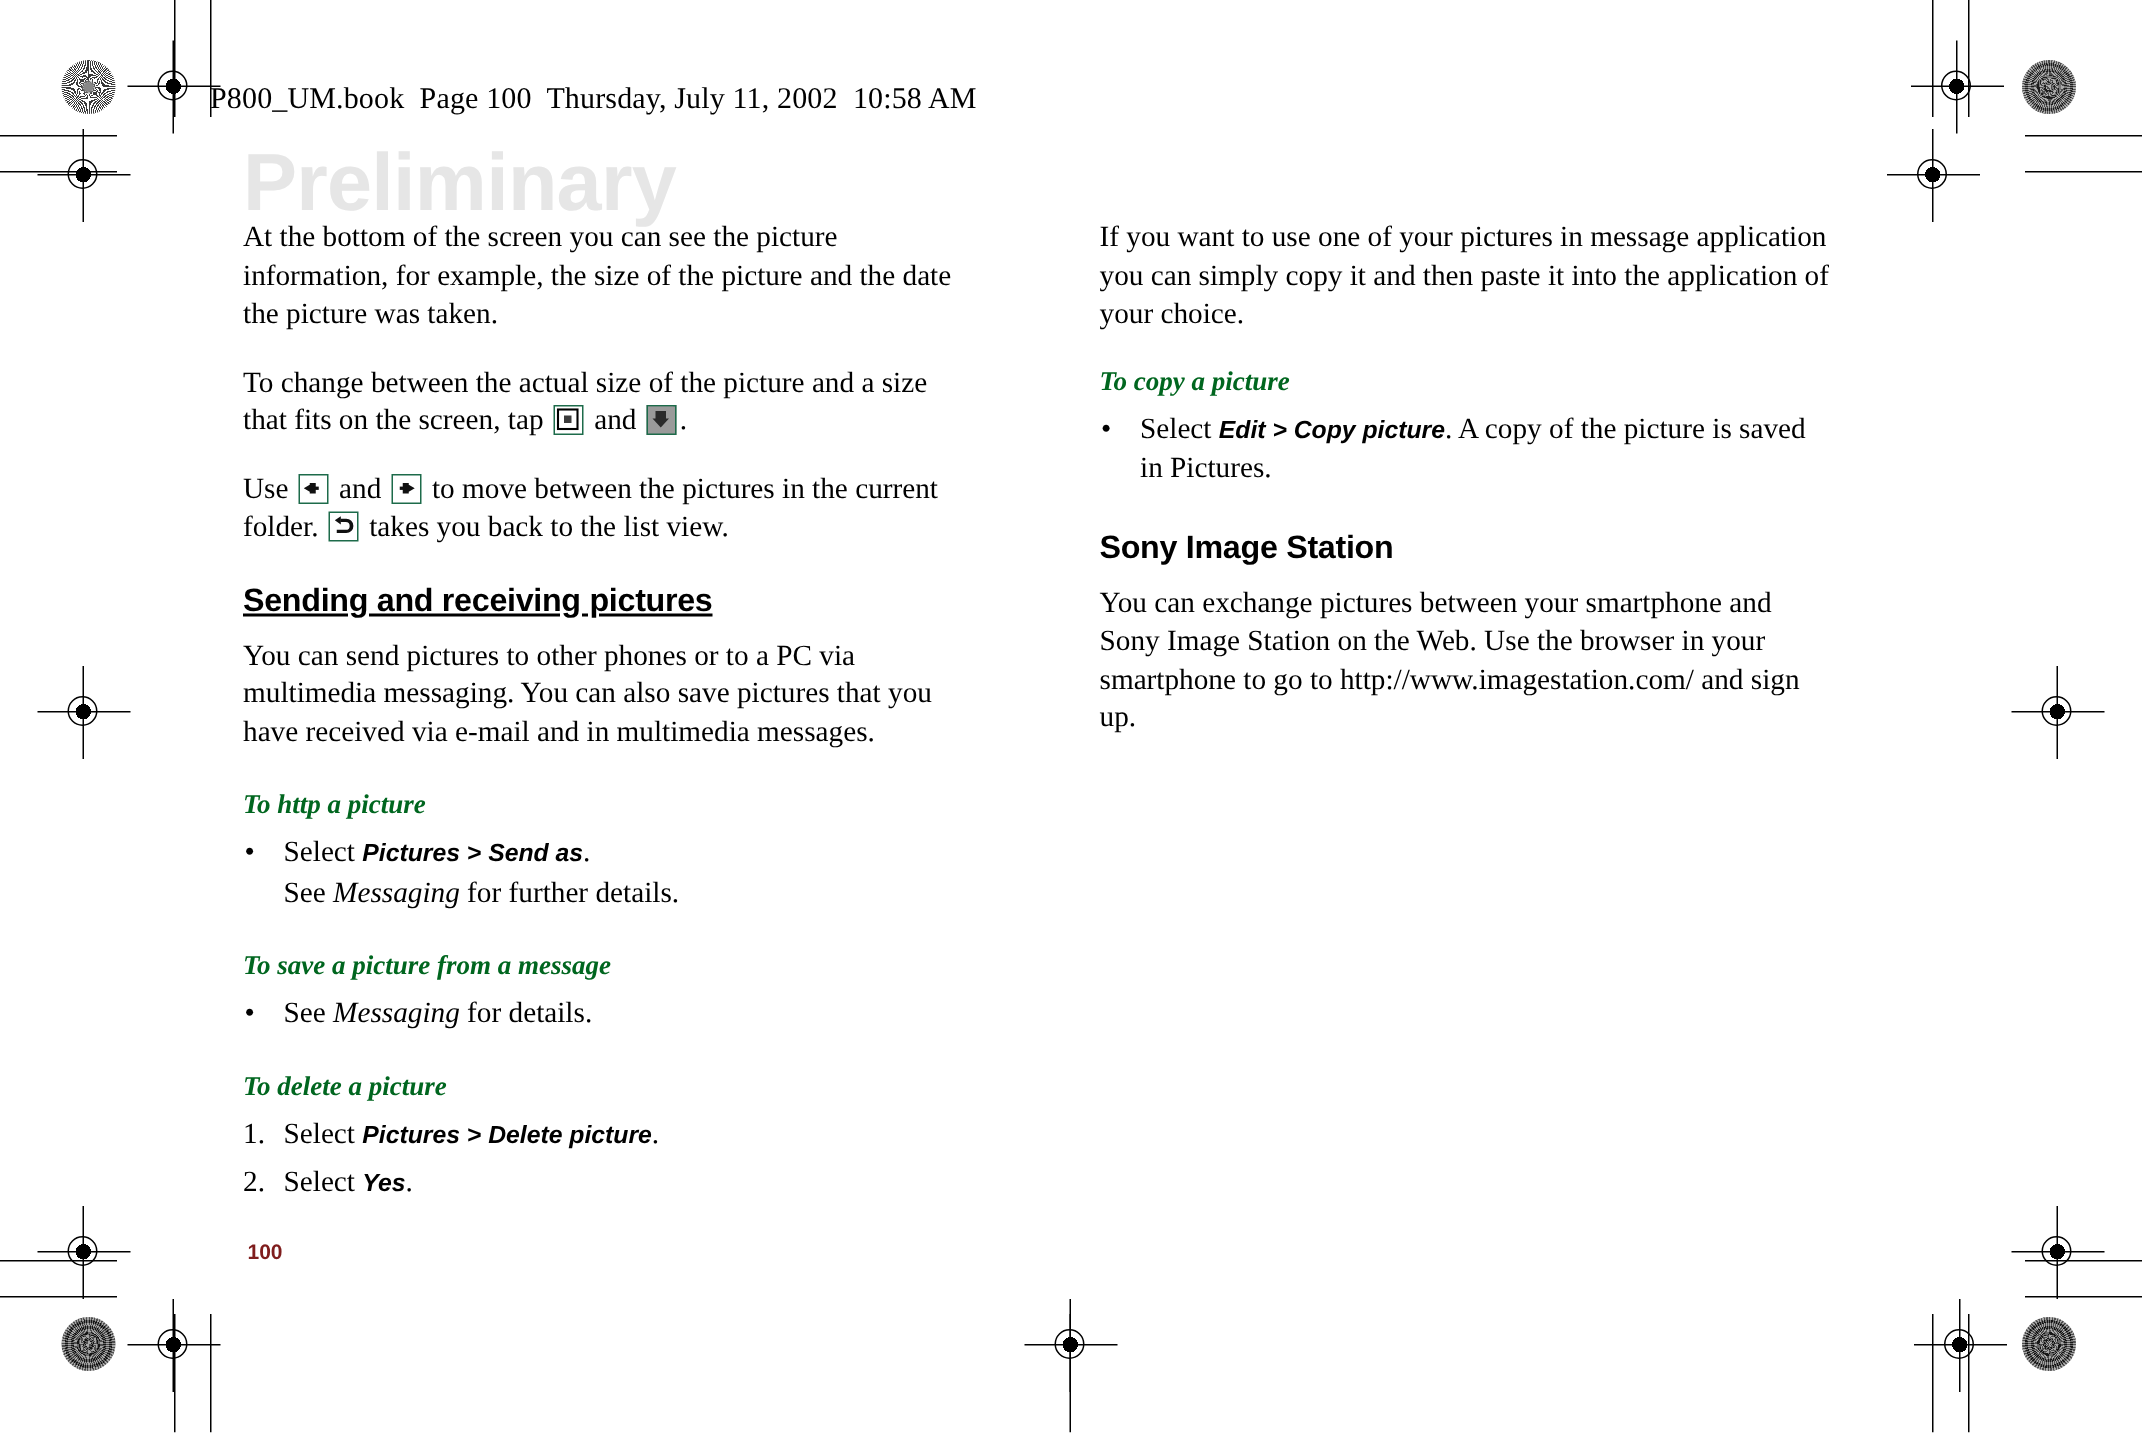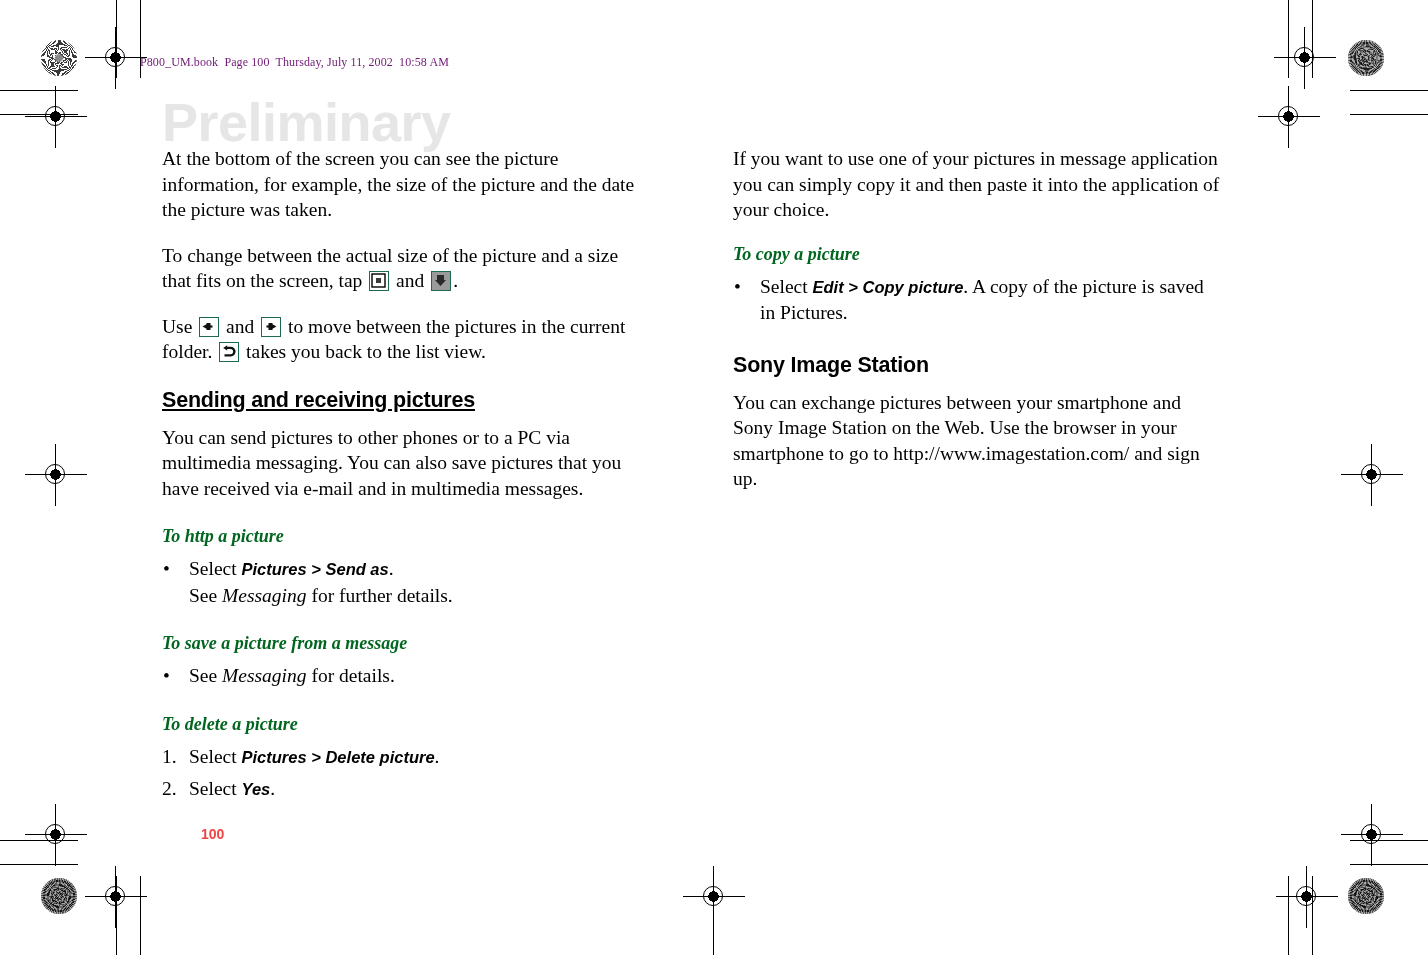--- a/index.html
+++ b/index.html
@@ -105,24 +105,24 @@
       repeating-radial-gradient(circle at 50% 50%,
         rgba(255,255,255,0.18) 0 2px, rgba(0,0,0,0.22) 2px 4px);
   }
 
   
   .file-header {
     position: absolute;
     left: 140px;
     top: 55px;
     font-family: "Liberation Serif", serif;
-    font-size: 12px;
+    font-size: 20px;
     letter-spacing: 0.1px;
     white-space: pre;
-    color: #701a75;
+    color: #000000;
   }
 
   
   .watermark {
     position: absolute;
     left: 162px;
     top: 95px;
     font-family: "Liberation Sans", sans-serif;
     font-weight: bold;
     font-size: 54px;
@@ -132,22 +132,21 @@
   }
 
   
   .page-number {
     position: absolute;
     left: 165px;
     top: 826px;
     font-family: "Liberation Sans", sans-serif;
     font-weight: bold;
     font-size: 14px;
-    color: #ef4444;
-    margin-left: 36px;
+    color: #7f1d1d;
   }
 
   
   .col {
     position: absolute;
     top: 146px;
     width: 490px;
   }
   .col-left  { left: 162px; }
   .col-right { left: 733px; }

